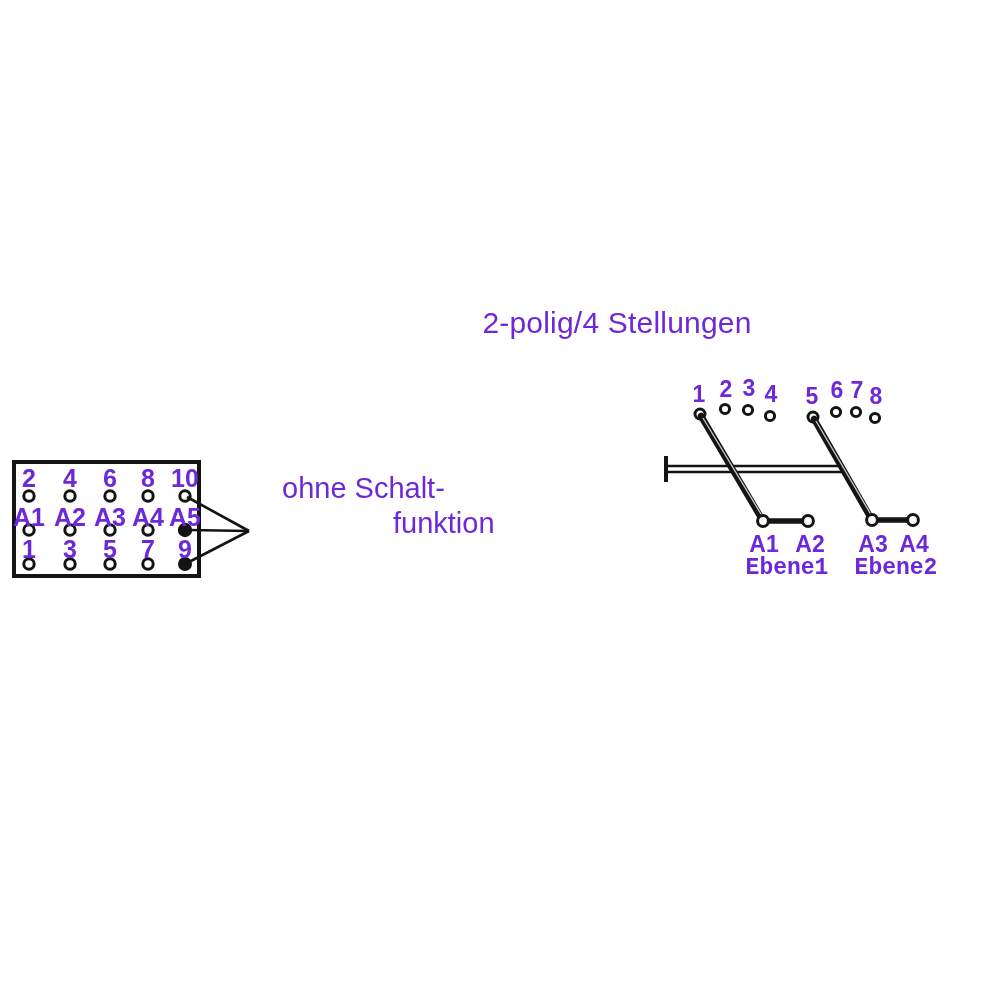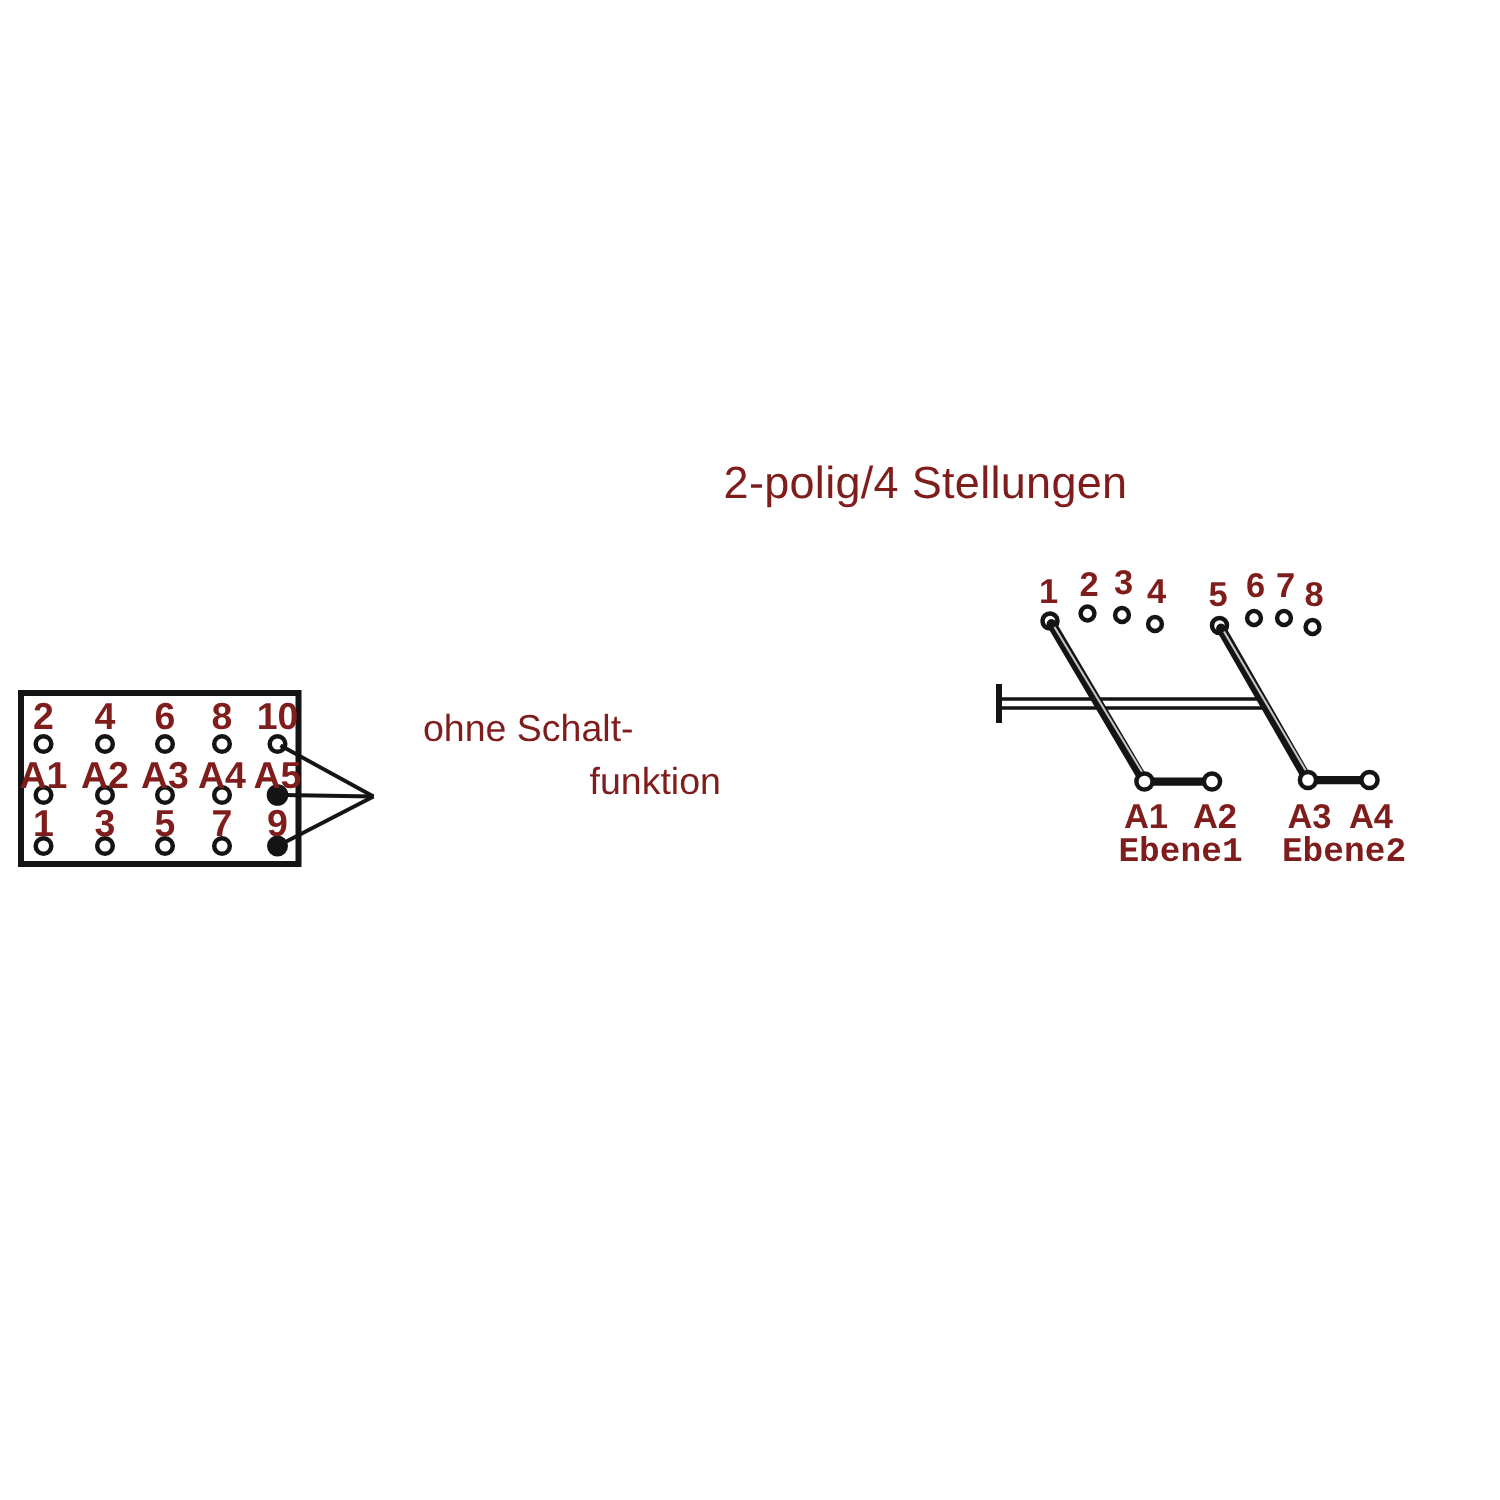--- a/index.html
+++ b/index.html
@@ -28,28 +28,28 @@
     left: 0;
     top: 0;
     width: 1000px;
     height: 1000px;
     overflow: visible;
   }
   .txt {
     position: absolute;
     white-space: pre;
     line-height: 1.0;
-    color: #7f1d1d;
+    color: #6d28d9;
   }
   .title-text {
     font-size: 30px;
     letter-spacing: 0.2px;
   }
   .body-text {
-    font-size: 25px;
+    font-size: 29px;
   }
   .caption-text {
     font-size: 30px;
   }
   .note-text {
     font-size: 26px;
   }
   .pin-num {
     font-size: 23px;
     font-weight: 600;

